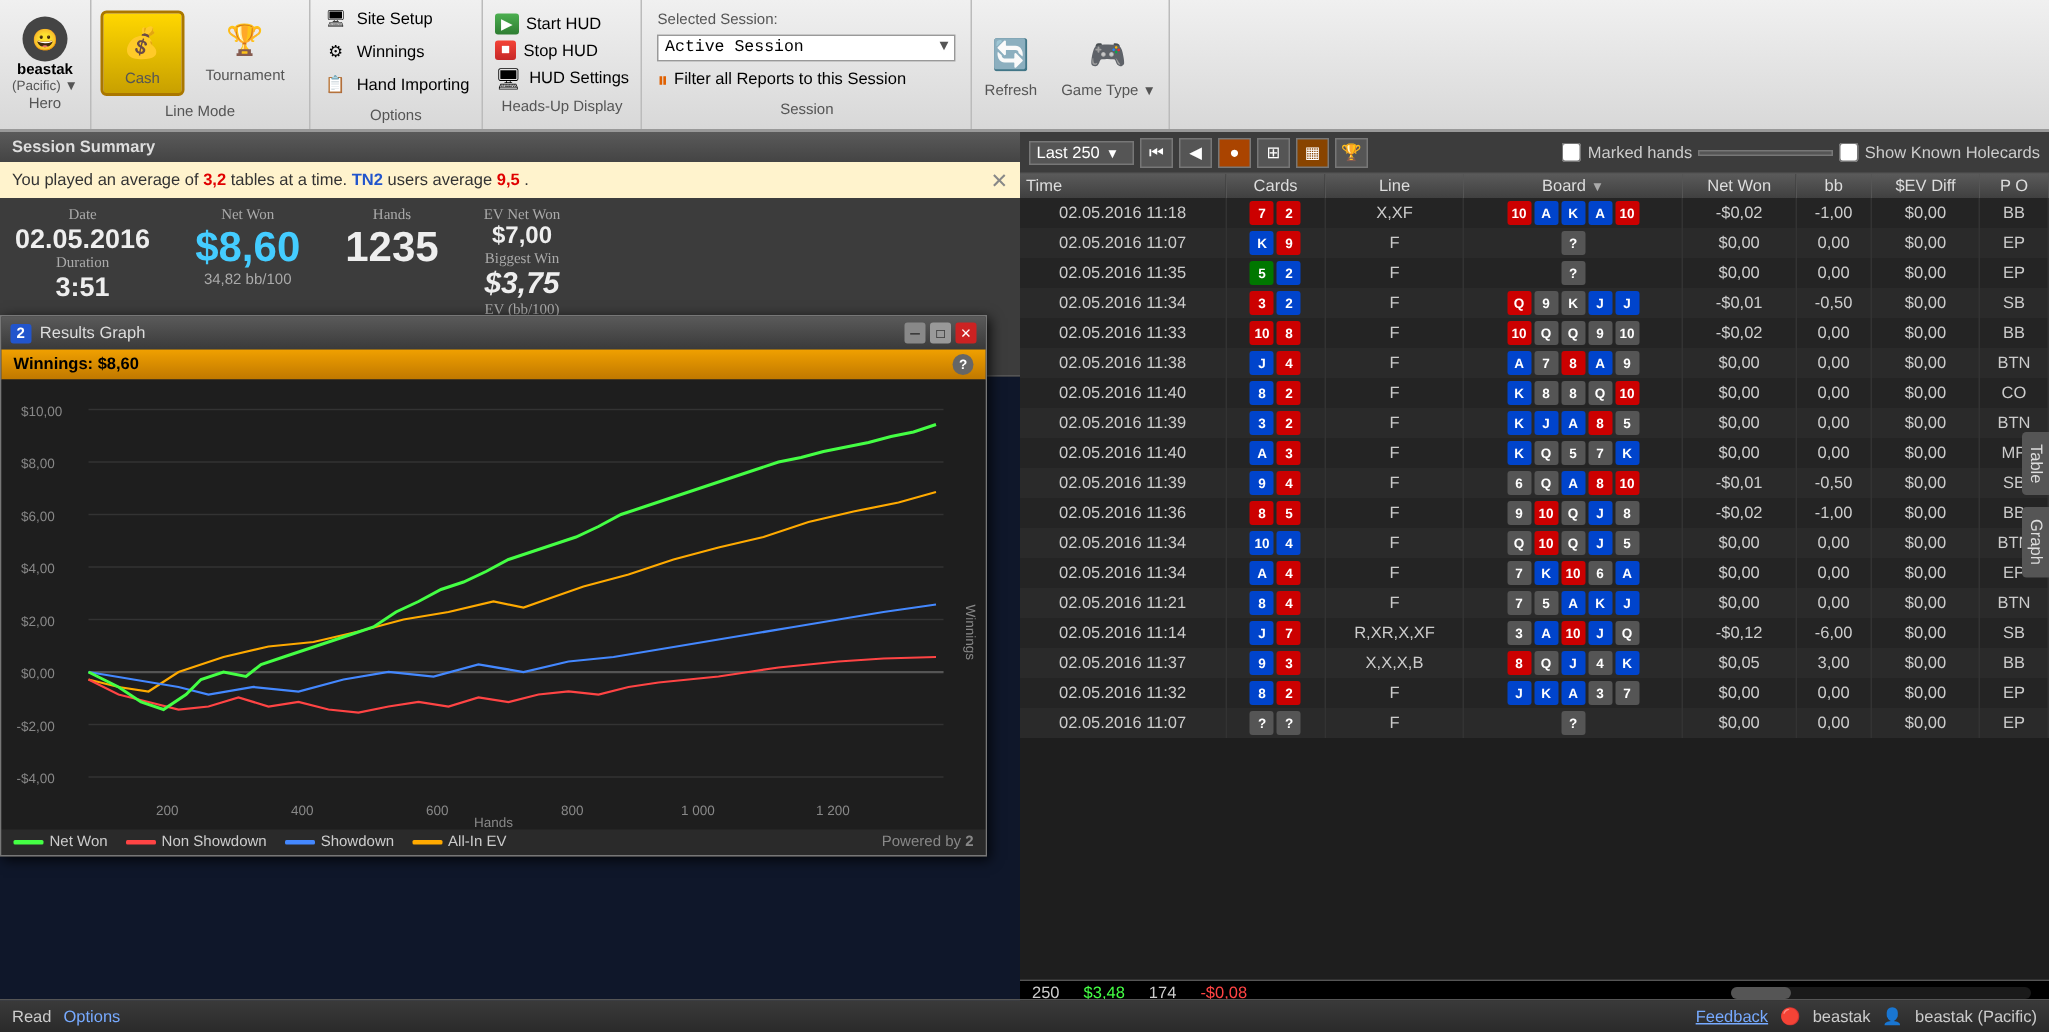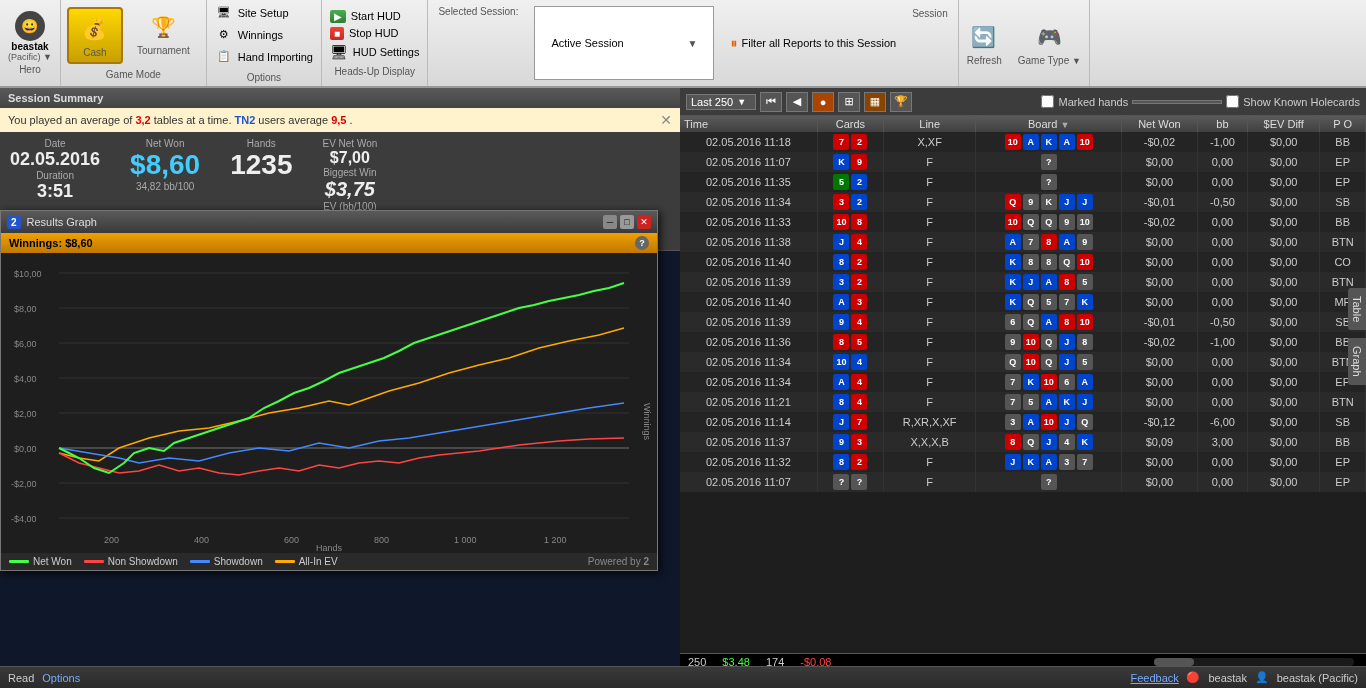--- a/index.html
+++ b/index.html
@@ -137,39 +137,40 @@
       background: linear-gradient(to bottom, #f44336, #c62828);
       color: #fff;
       border-radius: 2px;
       padding: 1px 4px;
       font-size: 10px;
     }
 
     
     .session-col {
       display: flex;
-      flex-direction: row;
-      justify-content: center;
-      gap: 16px;
+      flex-direction: column;
+      justify-content: center;
+      gap: 4px;
       padding: 6px 10px;
       border-right: 1px solid #bbb;
       min-width: 220px;
     }
     .session-label { font-size: 10px; color: #555; }
     .session-select {
       background: #fff;
       border: 1px solid #999;
-      padding: 2px 16px;
+      padding: 2px 4px;
       font-size: 11px;
       color: #000;
       display: flex;
       align-items: center;
       justify-content: space-between;
       cursor: pointer;
       min-width: 180px;
+      font-family: Liberation Mono, monospace;
     }
     .session-select-arrow { font-size: 10px; color: #555; }
     .session-filter {
       display: flex;
       align-items: center;
       gap: 4px;
       font-size: 11px;
       color: #000;
       cursor: pointer;
     }
@@ -247,21 +248,21 @@
       display: flex;
       background: #3c3c3c;
       padding: 6px 10px;
       gap: 30px;
     }
     .stat-block {
       display: flex;
       flex-direction: column;
       align-items: center;
     }
-    .stat-label { font-size: 10px; color: #aaa; }
+    .stat-label { font-size: 10px; color: #aaa; font-family: Liberation Serif, serif; }
 
     
     #graph-window {
       position: absolute;
       top: 122px;
       left: 0;
       width: 658px;
       background: #2a2a2a;
       border: 1px solid #777;
       box-shadow: 2px 2px 8px rgba(0,0,0,0.8);
@@ -576,21 +577,21 @@
     <div class="game-mode-row">
       <div class="mode-btn mode-btn-active">
         <div class="toolbar-icon toolbar-icon-gold">💰</div>
         <div class="toolbar-label">Cash</div>
       </div>
       <div class="mode-btn">
         <div class="toolbar-icon toolbar-icon-gold">🏆</div>
         <div class="toolbar-label">Tournament</div>
       </div>
     </div>
-    <div class="toolbar-label">Game Mode</div>
+    <div class="toolbar-label">Line Mode</div>
   </div>
 
   <div class="options-col">
     <div class="options-item">
       <div class="options-icon">🖥</div>
       <span>Site Setup</span>
     </div>
     <div class="options-item">
       <div class="options-icon">⚙</div>
       <span>Winnings</span>
@@ -964,21 +965,21 @@
               <td class="td-neg">-$0,12</td>
               <td class="td-neg">-6,00</td>
               <td>$0,00</td>
               <td>SB</td>
             </tr>
             <tr>
               <td class="td-time">02.05.2016 11:37</td>
               <td><span class="card-badge card-blue">9</span><span class="card-badge card-red">3</span></td>
               <td>X,X,X,B</td>
               <td><span class="card-badge card-red">8</span><span class="card-badge card-gray">Q</span><span class="card-badge card-blue">J</span><span class="card-badge card-gray">4</span><span class="card-badge card-blue">K</span></td>
-              <td class="td-pos">$0,09</td>
+              <td class="td-pos">$0,05</td>
               <td class="td-pos">3,00</td>
               <td>$0,00</td>
               <td>BB</td>
             </tr>
             <tr>
               <td class="td-time">02.05.2016 11:32</td>
               <td><span class="card-badge card-blue">8</span><span class="card-badge card-red">2</span></td>
               <td>F</td>
               <td><span class="card-badge card-blue">J</span><span class="card-badge card-blue">K</span><span class="card-badge card-blue">A</span><span class="card-badge card-gray">3</span><span class="card-badge card-gray">7</span></td>
               <td>$0,00</td>

